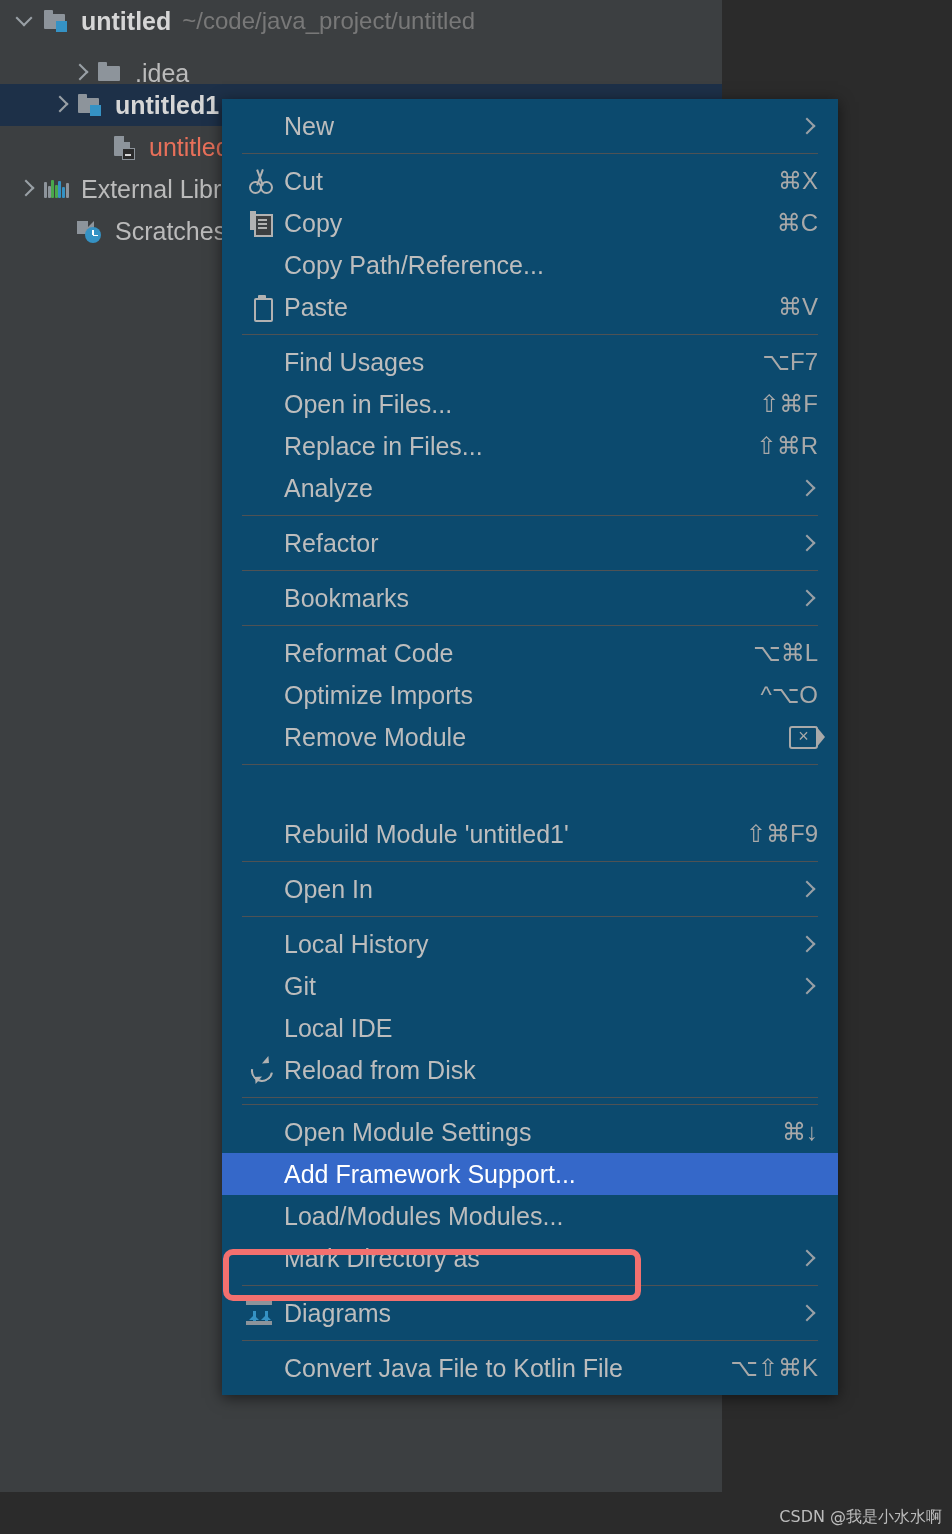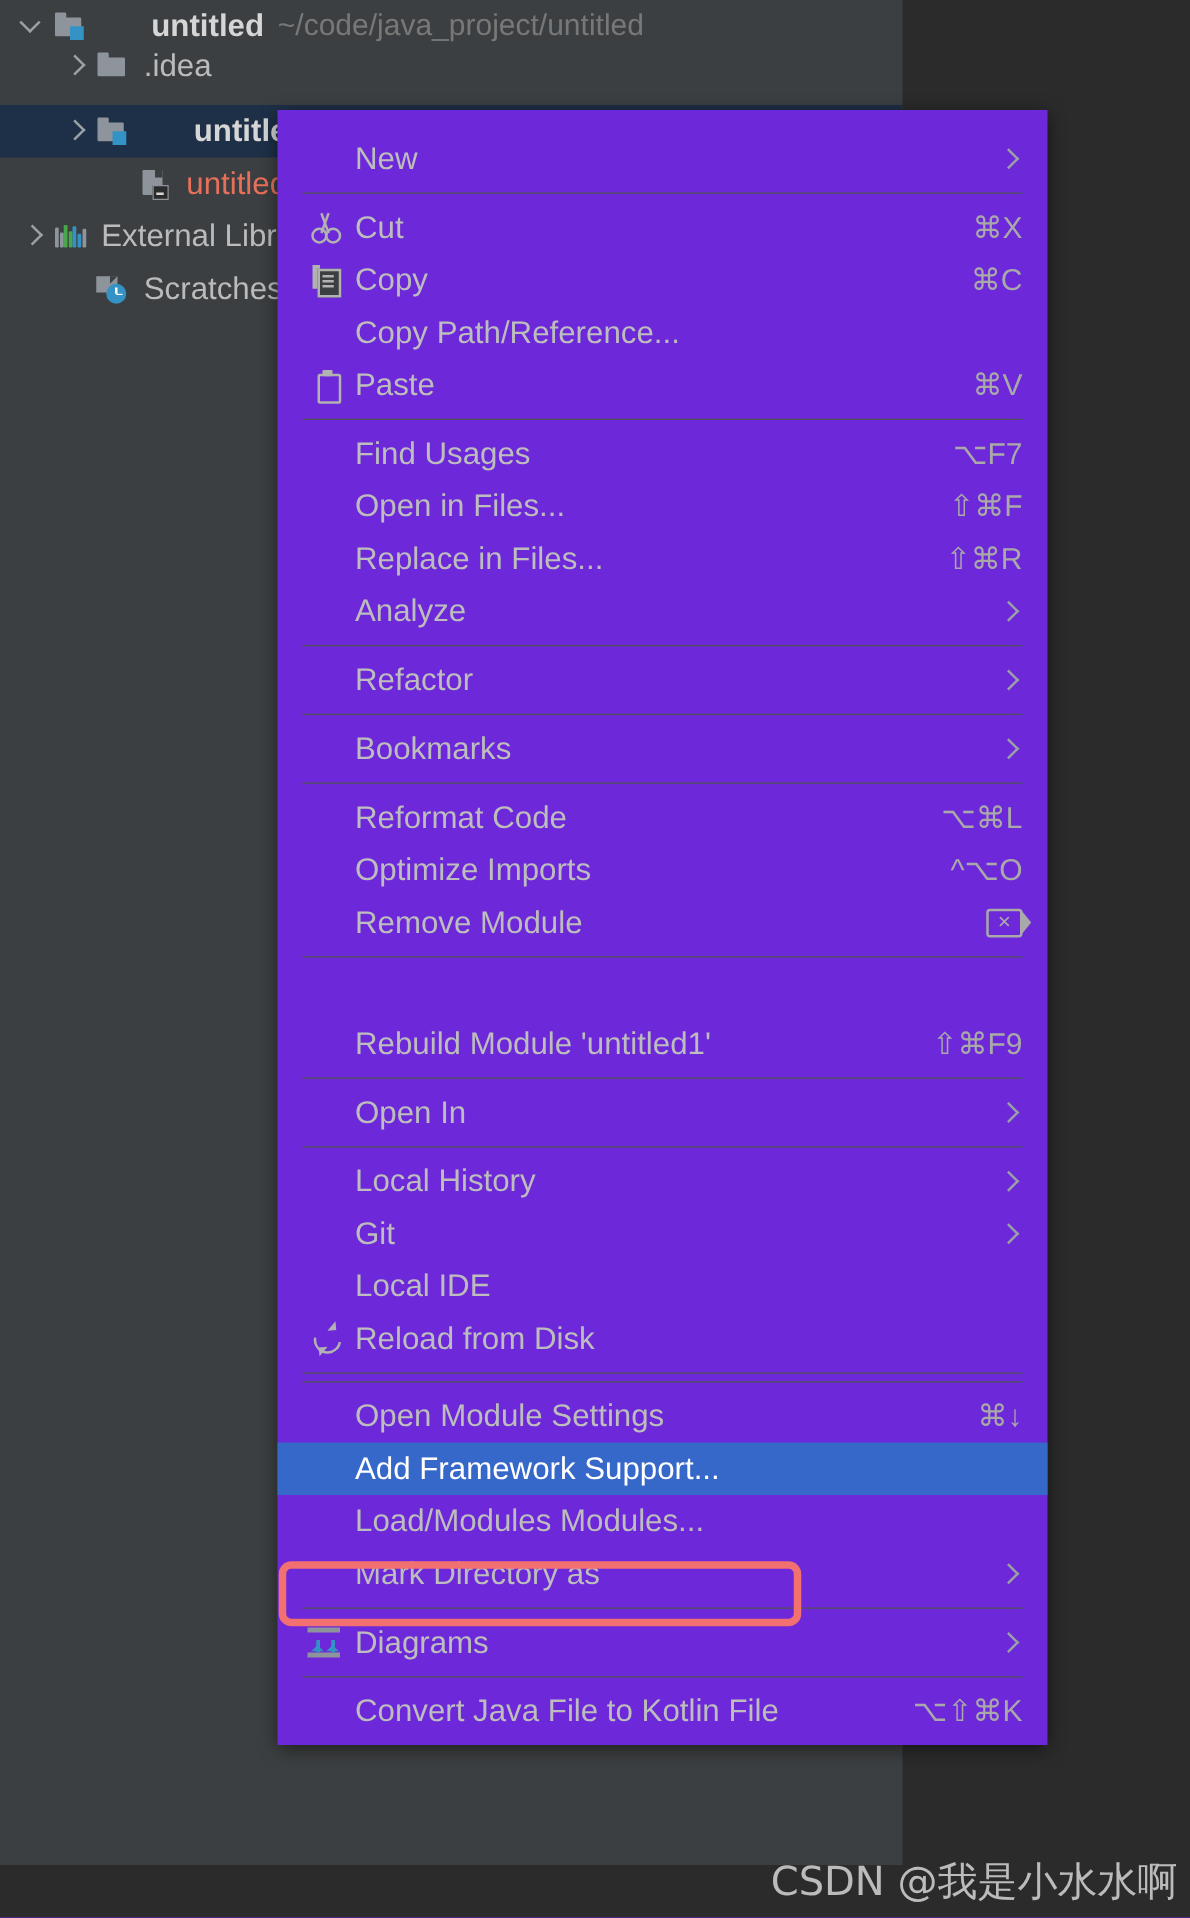--- a/index.html
+++ b/index.html
@@ -51,30 +51,30 @@
   
   .ic-lib span{position:absolute;bottom:4px;width:3px;border-radius:1px;}
   
   .ic-scr .pg{position:absolute;left:1px;top:3px;width:17px;height:13px;background:#8d949b;}
   .ic-scr .pg::after{content:"";position:absolute;right:-0px;top:0;border-left:6px solid #3c3f41;border-bottom:6px solid transparent;}
   .ic-scr .clk{position:absolute;left:9px;top:9px;width:16px;height:16px;border-radius:50%;background:#3592c4;}
   .ic-scr .clk::before{content:"";position:absolute;left:7px;top:3px;width:1.8px;height:5px;background:#fff;}
   .ic-scr .clk::after{content:"";position:absolute;left:7.5px;top:7.5px;width:5px;height:1.8px;background:#fff;}
 
   .tname{font-weight:400;}
-  .tname.bold{font-weight:700;color:#d6d6d6;margin-left:40px;}
+  .tname.bold{font-weight:700;color:#d6d6d6;}
   .tname.red{color:#e8705a;}
   .tpath{color:#787878;font-size:24px;margin-left:11px;}
 
   
   #context-menu{
-    position:absolute;left:222px;top:88px;width:616px;
-    background:#6d28d9;
+    position:absolute;left:222px;top:99px;width:616px;
+    background:#0c4a6e;
     box-shadow:0 3px 14px rgba(0,0,0,.55);
-    padding:18px 0 6px 0;
+    padding:6px 0 6px 0;
     box-sizing:border-box;
   }
   .mi{
     position:relative;height:42px;display:flex;align-items:center;
     color:#bdbdbd;font-size:25px;white-space:nowrap;
     padding-left:20px;padding-right:20px;
   }
   .mi.hl{background:#3568c9;color:#ffffff;}
   .mi-ic{flex:0 0 42px;width:42px;height:30px;position:relative;}
   .mi-label{flex:1 1 auto;}
@@ -145,39 +145,39 @@
   
   #annotation-box{
     position:absolute;left:223px;top:1249px;width:418px;height:52px;
     border:6px solid #f2706f;border-radius:10px;box-sizing:border-box;
     pointer-events:none;
   }
 
   
   #watermark{
     position:absolute;right:10px;bottom:6px;
-    color:#c8c8c8;font-size:32px;opacity:.92;
+    color:#c8c8c8;font-size:16px;opacity:.92;
     font-family:"DejaVu Sans",sans-serif;
   }
 </style>
 </head>
 <body>
 
 <div id="tree-panel">
     <div class="tree-row" style="top: 0px; padding-left: 14px;">
       <span class="chev down"></span>
       <span class="ic ic-folder-mod">
         <span class="ftab"></span>
         <span class="fbody"></span>
         <span class="bsq"></span>
       </span>
       <span class="tname bold">untitled</span>
       <span class="tpath">~/code/java_project/untitled</span>
     </div>
-    <div class="tree-row" style="top: 32px; padding-left: 48px;">
+    <div class="tree-row" style="top: 52px; padding-left: 68px;">
       <span class="chev"></span>
       <span class="ic ic-folder">
         <span class="ftab"></span>
         <span class="fbody"></span>
       </span>
       <span class="tname">.idea</span>
     </div>
     <div class="tree-row selected" style="top: 84px; padding-left: 48px;">
       <span class="chev"></span>
       <span class="ic ic-folder-mod">

